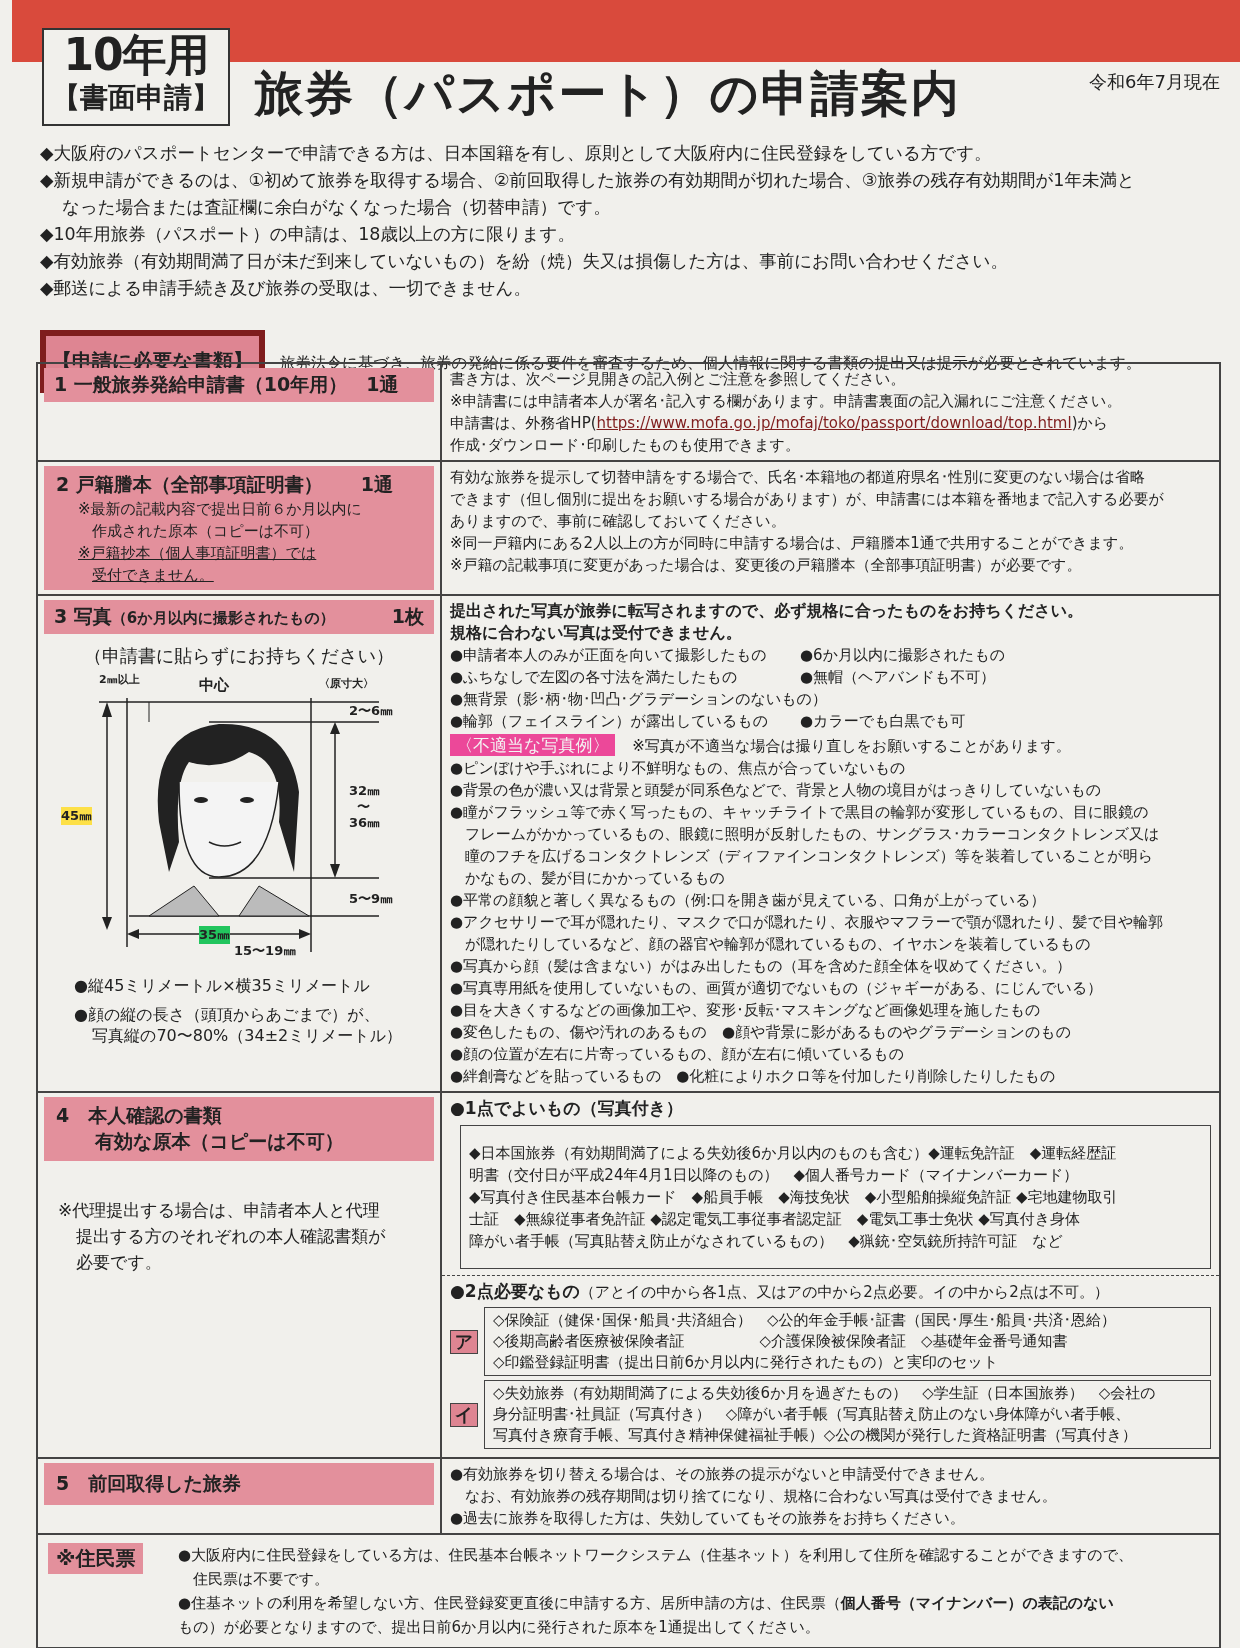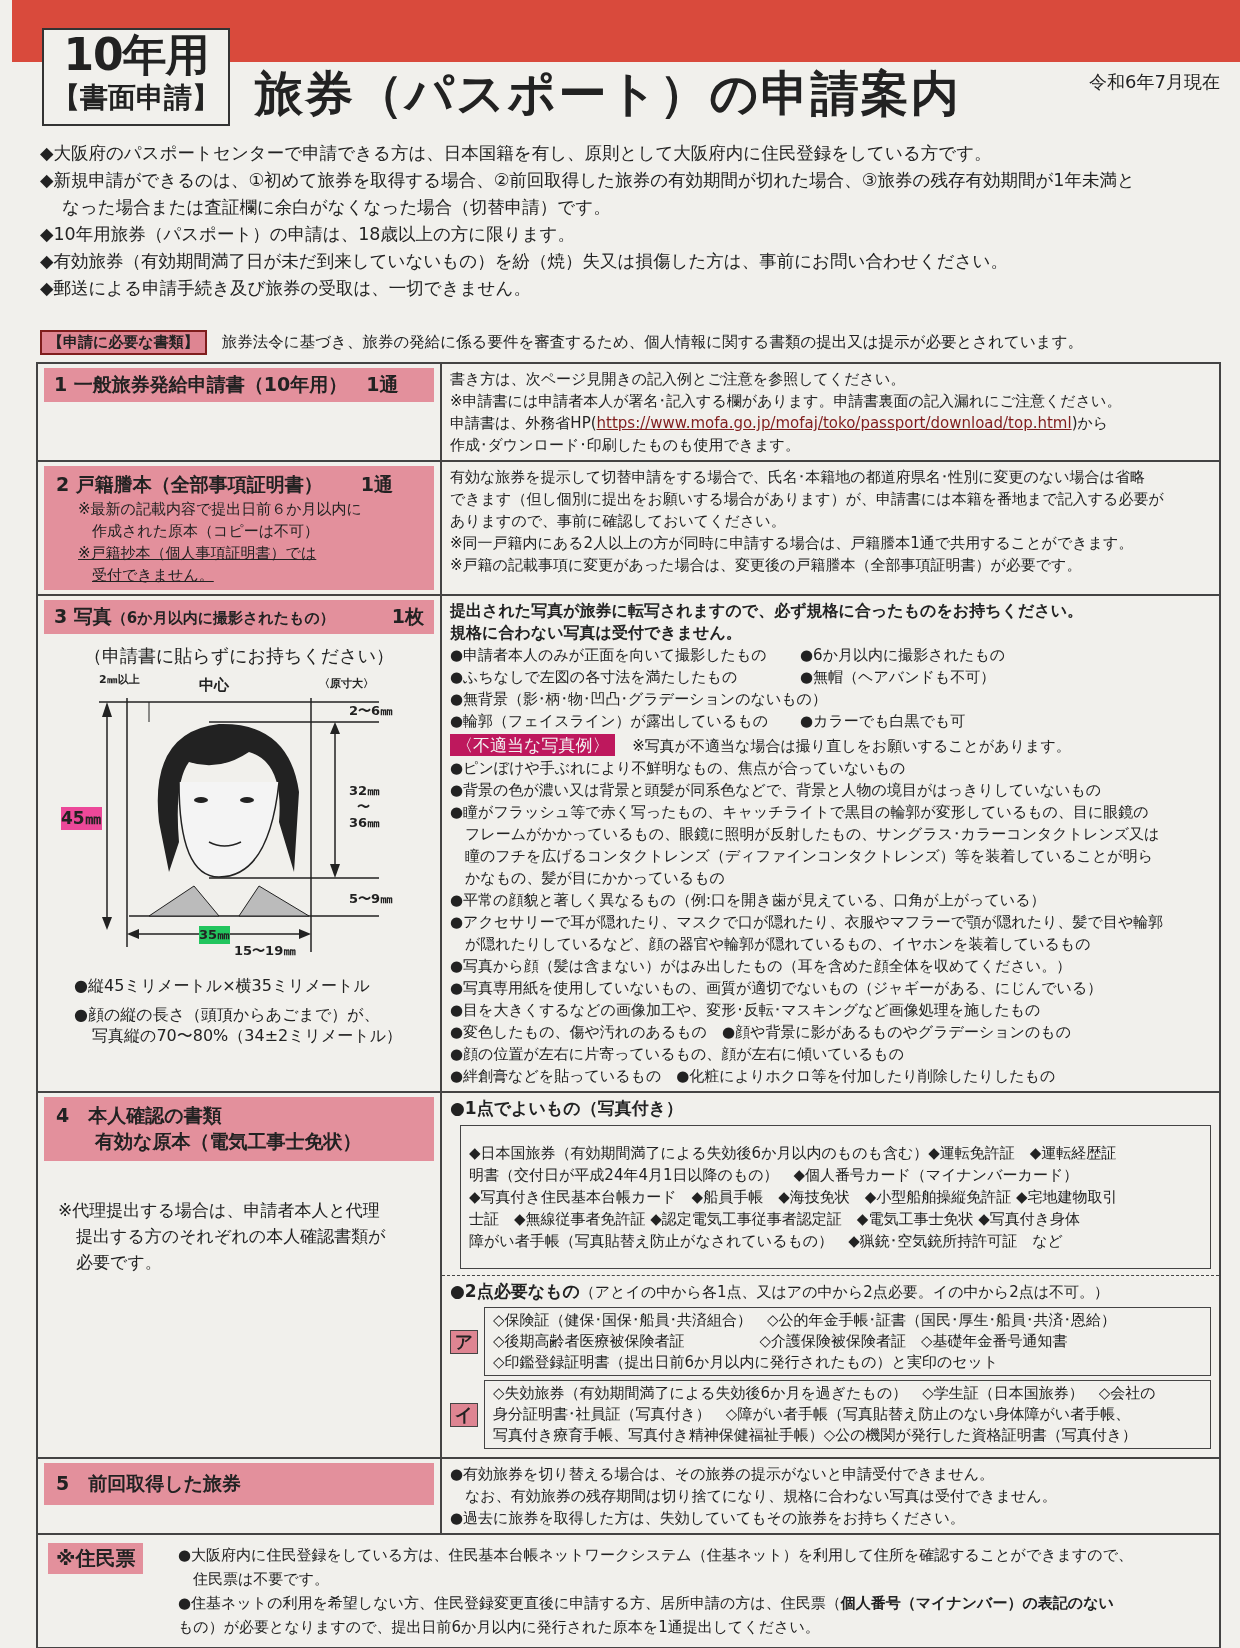--- a/index.html
+++ b/index.html
@@ -7,34 +7,34 @@
   .topband{position:absolute;left:12px;top:0;width:1228px;height:62px;background:#d94a3c;}
   .badge{position:absolute;left:42px;top:28px;width:184px;height:94px;border:2px solid #333;background:#f1f0ec;text-align:center;}
   .badge .l1{font-size:44px;font-weight:bold;line-height:50px;letter-spacing:-1px;}
   .badge .l2{font-size:28px;font-weight:bold;line-height:36px;}
   .title{position:absolute;left:255px;top:62px;font-size:48px;font-weight:bold;letter-spacing:2px;}
   .asof{position:absolute;right:20px;top:70px;font-size:18px;}
   .intro{position:absolute;left:40px;top:140px;width:1180px;font-size:17.5px;line-height:27px;}
   .intro div{white-space:nowrap;}
   .intro .indent{padding-left:22px;}
   .reqhead{position:absolute;left:40px;top:330px;}
-  .reqhead .box{display:inline-block;background:#de8592;border:2px solid #7f1d1d;font-size:15px;font-weight:bold;padding:1px 6px;}
+  .reqhead .box{display:inline-block;background:#de8592;border:6px solid #7f1d1d;font-size:20px;font-weight:bold;padding:12px 6px;}
   .reqhead .txt{display:inline-block;font-size:15.5px;margin-left:10px;vertical-align:middle;}
   table.main{position:absolute;left:36px;top:362px;width:1185px;border-collapse:collapse;}
   table.main td{border:2px solid #444;vertical-align:top;padding:0;}
   td.lc{width:390px;padding:4px 6px !important;}
   td.rc{padding:4px 8px !important;font-size:15px;line-height:22px;}
   .pink{background:#e3909c;font-weight:bold;font-size:19px;padding:4px 10px;}
   .pinkbig{background:#e3909c;padding:6px 12px;}
   .note{font-size:15px;line-height:22px;padding-left:22px;}
   .u{text-decoration:underline;}
   .link{color:#7f1d1d;text-decoration:underline;}
   .bold{font-weight:bold;}
   .bul{white-space:nowrap;}
-  .grayhdr{display:inline-block;background:#be185d;color:#f4f4f4;padding:0 6px;font-size:17px;}
+  .grayhdr{display:inline-block;background:#ec4899;color:#f4f4f4;padding:0 6px;font-size:17px;}
   .innerbox{border:1.5px solid #444;margin:6px 0 6px 10px;padding:16px 8px;font-size:15px;line-height:22px;}
   .dash{border-top:1.5px dashed #444;margin:6px -8px 4px -8px;}
   .lettered{display:flex;align-items:center;margin:4px 0;}
   .letter{background:#de8592;border:1.5px solid #444;font-weight:bold;font-size:18px;width:26px;text-align:center;margin-right:6px;}
   .lbox{border:1.5px solid #444;padding:2px 8px;font-size:15px;line-height:21px;flex:1;}
   .face{display:block;margin:0 auto;}
   .jumin{display:inline-block;background:#e3909c;font-weight:bold;font-size:20px;padding:2px 8px;}
 </style>
 </head>
 <body>
@@ -128,21 +128,21 @@
           <ellipse cx="152" cy="128" rx="7" ry="3" fill="#222"></ellipse>
           <ellipse cx="198" cy="128" rx="7" ry="3" fill="#222"></ellipse>
           <path d="M160 170 Q175 178 192 170" fill="none" stroke="#222" stroke-width="1.5"></path>
           <path d="M100 244 L145 214 L170 244 Z" fill="#bbb" stroke="#222"></path>
           <path d="M260 244 L210 214 L190 244 Z" fill="#bbb" stroke="#222"></path>
         </svg>
         <span style="position:absolute;left:50px;top:0;font-size:11px;font-weight:bold;">2㎜以上</span>
         <span style="position:absolute;left:150px;top:4px;font-size:15px;font-weight:bold;text-align:right;">中心</span>
         <span style="position:absolute;left:270px;top:4px;font-size:11px;font-weight:bold;">〈原寸大〉</span>
         <span style="position:absolute;left:300px;top:30px;font-size:13px;font-weight:bold;">2〜6㎜</span>
-        <span style="position:absolute;left:12px;top:135px;font-size:17px;font-weight:bold;background:#ec4899;">45㎜</span>
+        <span style="position:absolute;left:12px;top:135px;font-size:13px;font-weight:bold;background:#fde047;">45㎜</span>
         <span style="position:absolute;left:300px;top:110px;font-size:13px;font-weight:bold;">32㎜</span>
         <span style="position:absolute;left:308px;top:126px;font-size:13px;font-weight:bold;">〜</span>
         <span style="position:absolute;left:300px;top:142px;font-size:13px;font-weight:bold;">36㎜</span>
         <span style="position:absolute;left:300px;top:218px;font-size:13px;font-weight:bold;">5〜9㎜</span>
         <span style="position:absolute;left:150px;top:254px;font-size:13px;font-weight:bold;background:#22c55e;">35㎜</span>
         <span style="position:absolute;left:185px;top:270px;font-size:13px;font-weight:bold;">15〜19㎜</span>
       </div>
       <div style="font-size:16px;padding-left:30px;margin-top:4px;">●縦45ミリメートル×横35ミリメートル</div>
       <div style="font-size:16px;padding-left:30px;margin-top:8px;">●顔の縦の長さ（頭頂からあごまで）が、</div>
       <div style="font-size:16px;padding-left:48px;">写真縦の70〜80%（34±2ミリメートル）</div>
@@ -181,21 +181,21 @@
         <div class="bul">●顔の位置が左右に片寄っているもの、顔が左右に傾いているもの</div>
         <div class="bul">●絆創膏などを貼っているもの　●化粧によりホクロ等を付加したり削除したりしたもの</div>
       </div>
     </td>
   </tr>
 
   <tr>
     <td class="lc">
       <div class="pinkbig">
         <div style="font-weight:bold;font-size:19px;">4　本人確認の書類</div>
-        <div style="font-weight:bold;font-size:19px;padding-left:20px;">　有効な原本（電気工事士免状）</div>
+        <div style="font-weight:bold;font-size:19px;padding-left:20px;">　有効な原本（コピーは不可）</div>
       </div>
       <div style="margin-top:36px;font-size:17px;line-height:26px;padding-left:14px;">
         <div>※代理提出する場合は、申請者本人と代理</div>
         <div style="padding-left:18px;">提出する方のそれぞれの本人確認書類が</div>
         <div style="padding-left:18px;">必要です。</div>
       </div>
     </td>
     <td class="rc">
       <div class="bold" style="font-size:17px;">●1点でよいもの（写真付き）</div>
       <div class="innerbox">

